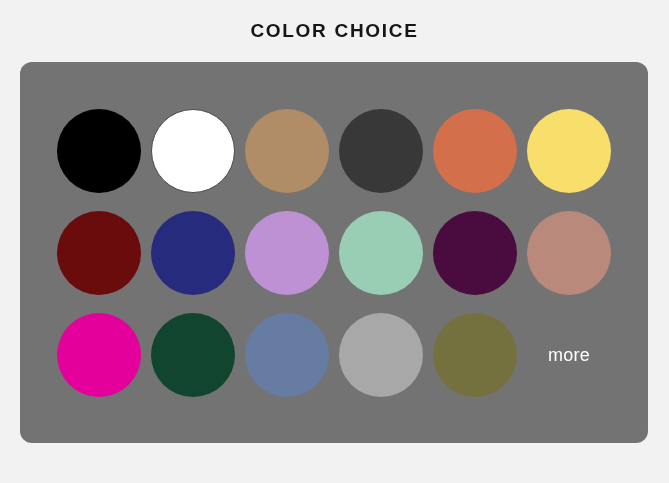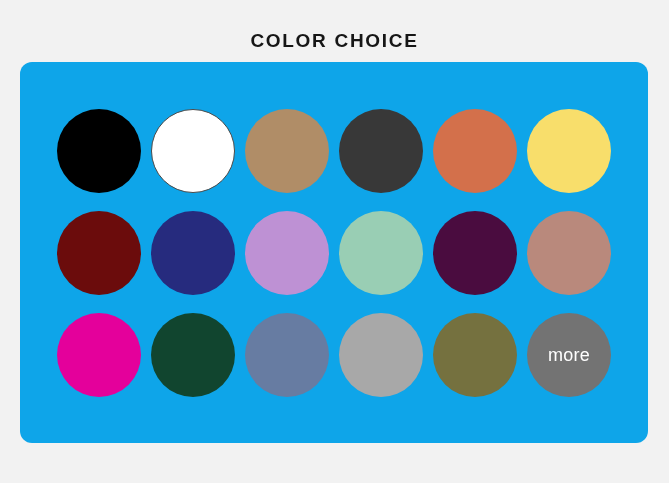--- a/index.html
+++ b/index.html
@@ -22,30 +22,29 @@
     top: 20px;
     left: 0;
     width: 100%;
     text-align: center;
     font-size: 19px;
     font-weight: bold;
     letter-spacing: 1.7px;
     color: #161616;
     text-transform: uppercase;
     white-space: nowrap;
-    margin-top: 10px;
   }
 
   #swatch-card {
     position: absolute;
     left: 20px;
     top: 62px;
     width: 628px;
     height: 381px;
-    background: #0ea5e9;
+    background: #737373;
     border-radius: 12px;
   }
 
   #swatch-grid {
     position: absolute;
     left: 0;
     top: 0;
     width: 100%;
     height: 100%;
     display: flex;

